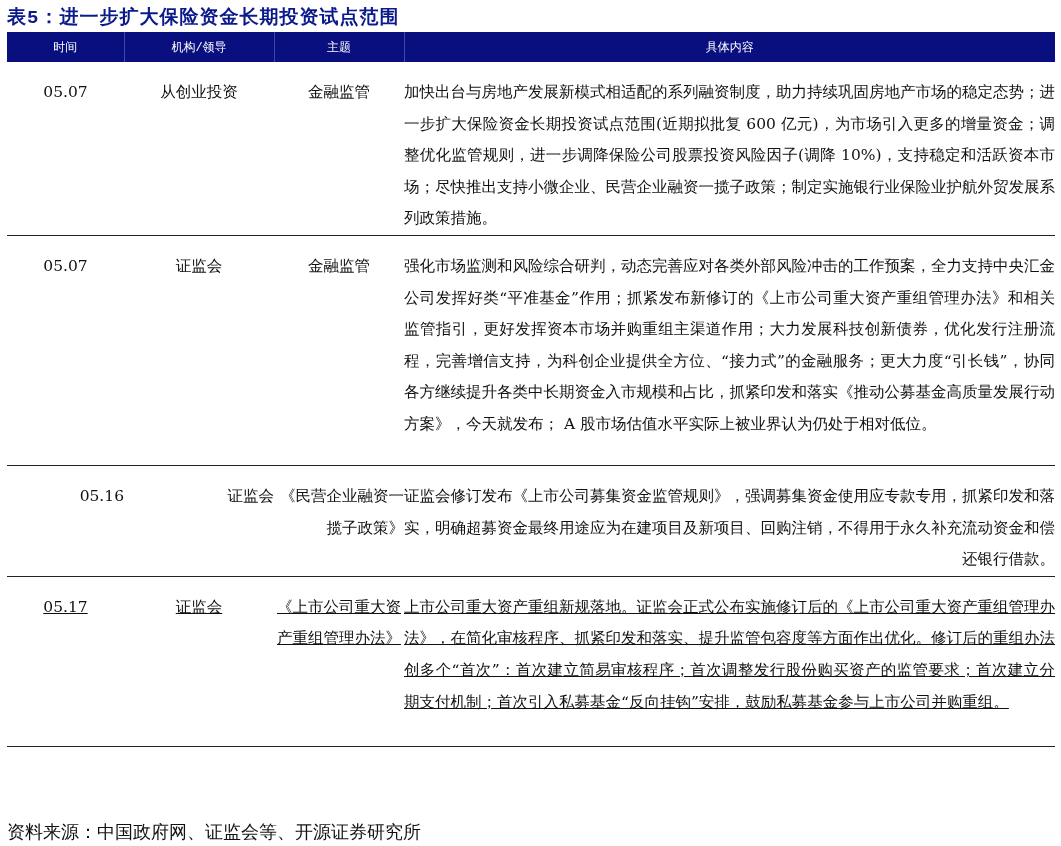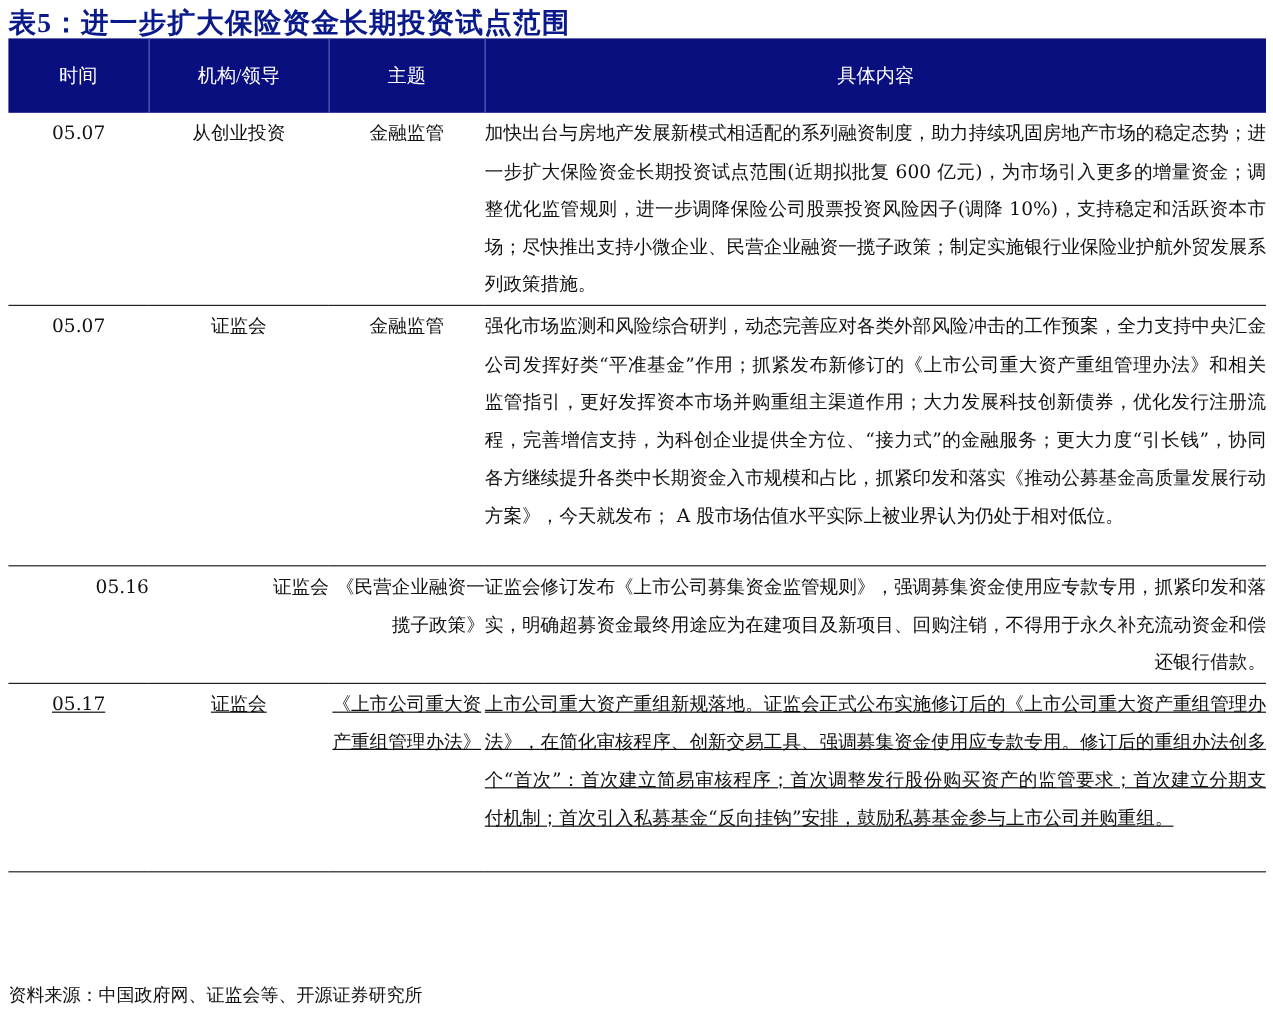--- a/index.html
+++ b/index.html
@@ -3,55 +3,55 @@
   <meta charset="utf-8">
   <style>
     html, body { margin: 0; padding: 0; background: #ffffff; }
     body {
       width: 1061px; height: 846px; overflow: hidden;
       font-family: "DejaVu Serif", "Liberation Serif", serif;
       color: #111111;
     }
     .title {
       position: absolute; left: 7px; top: 4px;
-      font-size: 23px; font-weight: bold; color: #0b1a8a;
-      font-family: Liberation Serif, serif;
+      font-size: 19px; font-weight: bold; color: #0b1a8a;
+      font-family: Liberation Mono, monospace;
       letter-spacing: 1px;
     }
     table.main {
       position: absolute; left: 7px; top: 32px;
       width: 1048px;
       border-collapse: collapse;
       table-layout: fixed;
     }
     table.main th {
       background: #0a0f80; color: #ffffff;
-      font-size: 16px; font-weight: normal;
-      height: 30px; padding: 16px;
+      font-size: 12px; font-weight: normal;
+      height: 30px; padding: 0;
       border-left: 1px solid #3a4aa8;
-      font-family: Liberation Serif, serif;
+      font-family: Liberation Mono, monospace;
     }
     table.main th:first-child { border-left: none; }
     table.main td {
       vertical-align: top;
       font-size: 15.5px;
       line-height: 31.6px;
-      padding: 2px 0 0 0;
+      padding: 15px 0 0 0;
       border-bottom: 1.5px solid #222;
     }
     td.c-time, td.c-org, td.c-topic { text-align: center; }
     td.c-content { text-align: justify; padding-left: 6px; padding-right: 2px; }
     tr.r1 td { height: 154px; }
     tr.r2 td { height: 214px; }
     tr.r3 td { height: 122px; }
     tr.r4 td { height: 90px; text-align: right; }
     tr.r5 td { height: 154px; text-decoration: underline; }
     .source {
       position: absolute; left: 7px; top: 820px;
-      font-size: 15px; color: #111;
+      font-size: 18px; color: #111;
     }
   </style>
 </head>
 <body>
 
 <div class="title">表5：进一步扩大保险资金长期投资试点范围</div>
 
 <table class="main">
   <colgroup>
     <col style="width:117px">
@@ -83,18 +83,18 @@
     <tr class="r4">
       <td class="c-time">05.16</td>
       <td class="c-org">证监会</td>
       <td class="c-topic">《民营企业融资一揽子政策》</td>
       <td class="c-content">证监会修订发布《上市公司募集资金监管规则》，强调募集资金使用应专款专用，抓紧印发和落实，明确超募资金最终用途应为在建项目及新项目、回购注销，不得用于永久补充流动资金和偿还银行借款。</td>
     </tr>
     <tr class="r5">
       <td class="c-time">05.17</td>
       <td class="c-org">证监会</td>
       <td class="c-topic">《上市公司重大资产重组管理办法》</td>
-      <td class="c-content">上市公司重大资产重组新规落地。证监会正式公布实施修订后的《上市公司重大资产重组管理办法》，在简化审核程序、创新交易工具、强调募集资金使用应专款专用。修订后的重组办法创多个“首次”：首次建立简易审核程序；首次调整发行股份购买资产的监管要求；首次建立分期支付机制；首次引入私募基金“反向挂钩”安排，鼓励私募基金参与上市公司并购重组。</td>
+      <td class="c-content">上市公司重大资产重组新规落地。证监会正式公布实施修订后的《上市公司重大资产重组管理办法》，在简化审核程序、抓紧印发和落实、提升监管包容度等方面作出优化。修订后的重组办法创多个“首次”：首次建立简易审核程序；首次调整发行股份购买资产的监管要求；首次建立分期支付机制；首次引入私募基金“反向挂钩”安排，鼓励私募基金参与上市公司并购重组。</td>
     </tr>
   </tbody>
 </table>
 
 <div class="source">资料来源：中国政府网、证监会等、开源证券研究所</div>
 
 </body></html>

